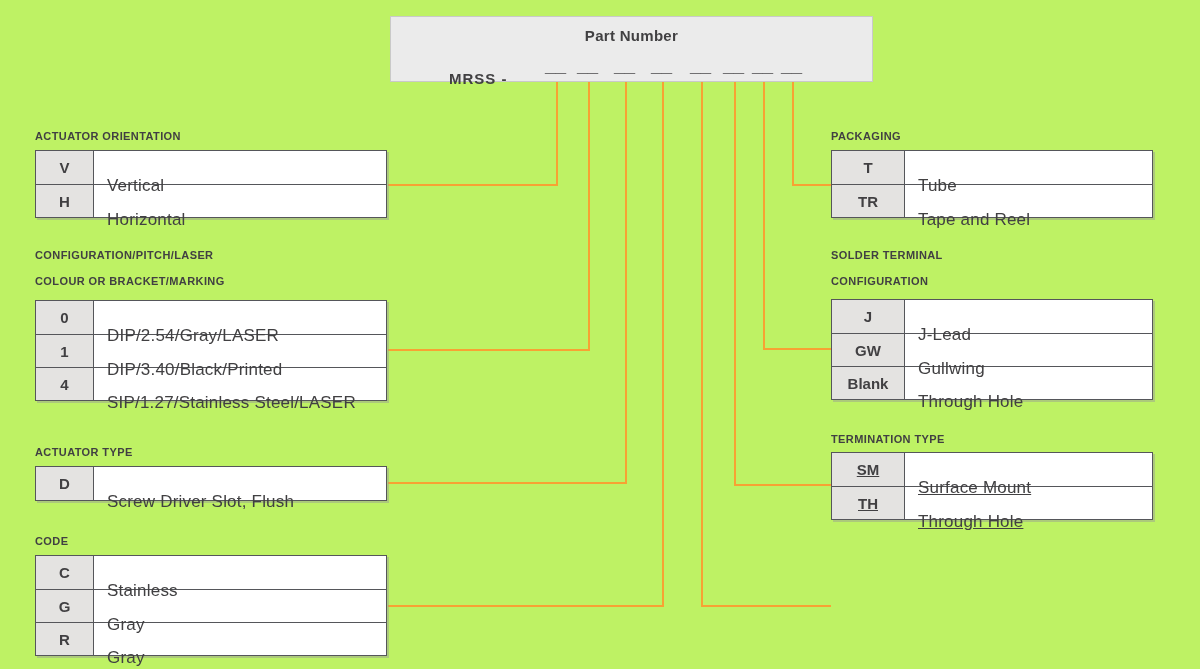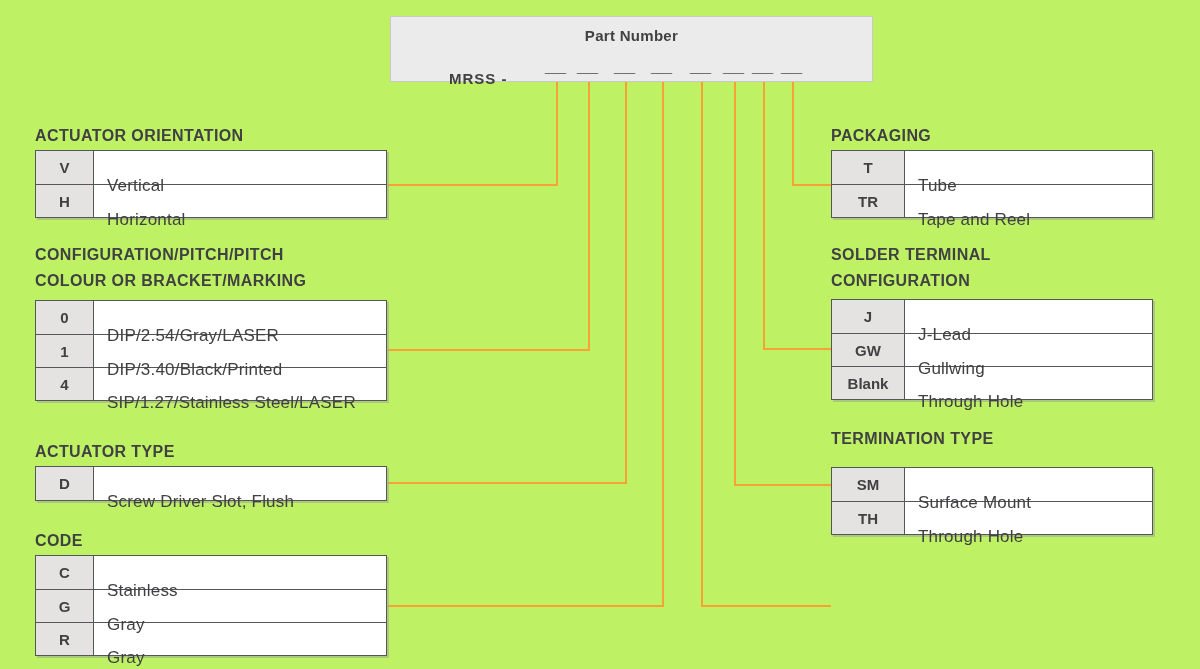--- a/index.html
+++ b/index.html
@@ -15,40 +15,40 @@
   .pn-blank{position:absolute;top:38px;font-size:19px;font-weight:bold;color:#414042;}
 
   
   .wires{position:absolute;left:0;top:0;width:1200px;height:669px;pointer-events:none;}
   .wires path{fill:none;stroke:#F7A233;stroke-width:2px;}
 
   
   .section{position:absolute;}
   .sec-left{left:35px;width:352px;}
   .sec-right{left:831px;width:322px;}
-  .sec-title{font-size:16px;font-weight:bold;letter-spacing:.4px;line-height:26px;}
+  .sec-title{font-size:11px;font-weight:bold;letter-spacing:.4px;line-height:26px;}
   .tbl{position:absolute;left:0;width:100%;box-sizing:border-box;background:#ffffff;
        border:1.5px solid #55565A;box-shadow:2px 2px 0 rgba(150,150,150,.45);}
   .row{display:flex;height:33px;box-sizing:border-box;border-top:1.5px solid #55565A;}
   .row:first-child{border-top:none;}
   .key{display:flex;align-items:center;justify-content:center;box-sizing:border-box;
        background:#E4E3E1;border-right:1.5px solid #55565A;
        font-size:15px;font-weight:bold;flex:0 0 auto;}
   .sec-left .key{width:58px;}
   .sec-right .key{width:73px;}
   .val{display:flex;align-items:center;flex:1 1 auto;padding-left:13px;font-size:17px;letter-spacing:.2px;margin-top:35px;}
 
   
   #sec-actuator-orientation{top:123px;} #sec-actuator-orientation .tbl{top:27px;}
   #sec-configuration{top:242px;}        #sec-configuration .tbl{top:58px;}
   #sec-actuator-type{top:439px;}        #sec-actuator-type .tbl{top:27px;}
   #sec-code{top:528px;}                 #sec-code .tbl{top:27px;}
   #sec-packaging{top:123px;}            #sec-packaging .tbl{top:27px;}
   #sec-solder{top:242px;}               #sec-solder .tbl{top:57px;}
-  #sec-termination{top:426px;}          #sec-termination .tbl{top:41px;}
+  #sec-termination{top:426px;}          #sec-termination .tbl{top:26px;text-decoration:underline;}
   #sec-position{top:547px;}             #sec-position .tbl{top:25px;}
   #sec-position .val{padding-left:10px;}
 </style>
 </head>
 <body>
 
 <div id="page">
 
   <svg class="wires" viewBox="0 0 1200 669">
     <path d="M 557 82 L 557 185 L 388 185"></path>
@@ -82,21 +82,21 @@
         <div class="val">Vertical</div>
       </div>
       <div class="row">
         <div class="key">H</div>
         <div class="val">Horizontal</div>
       </div>
     </div>
   </div>
 
   <div class="section sec-left" id="sec-configuration">
-    <div class="sec-title">CONFIGURATION/PITCH/PITCH</div>
+    <div class="sec-title">CONFIGURATION/PITCH/LASER</div>
     <div class="sec-title">COLOUR OR BRACKET/MARKING</div>
     <div class="tbl">
       <div class="row">
         <div class="key">0</div>
         <div class="val">DIP/2.54/Gray/LASER</div>
       </div>
       <div class="row">
         <div class="key">1</div>
         <div class="val">DIP/3.40/Black/Printed</div>
       </div>

